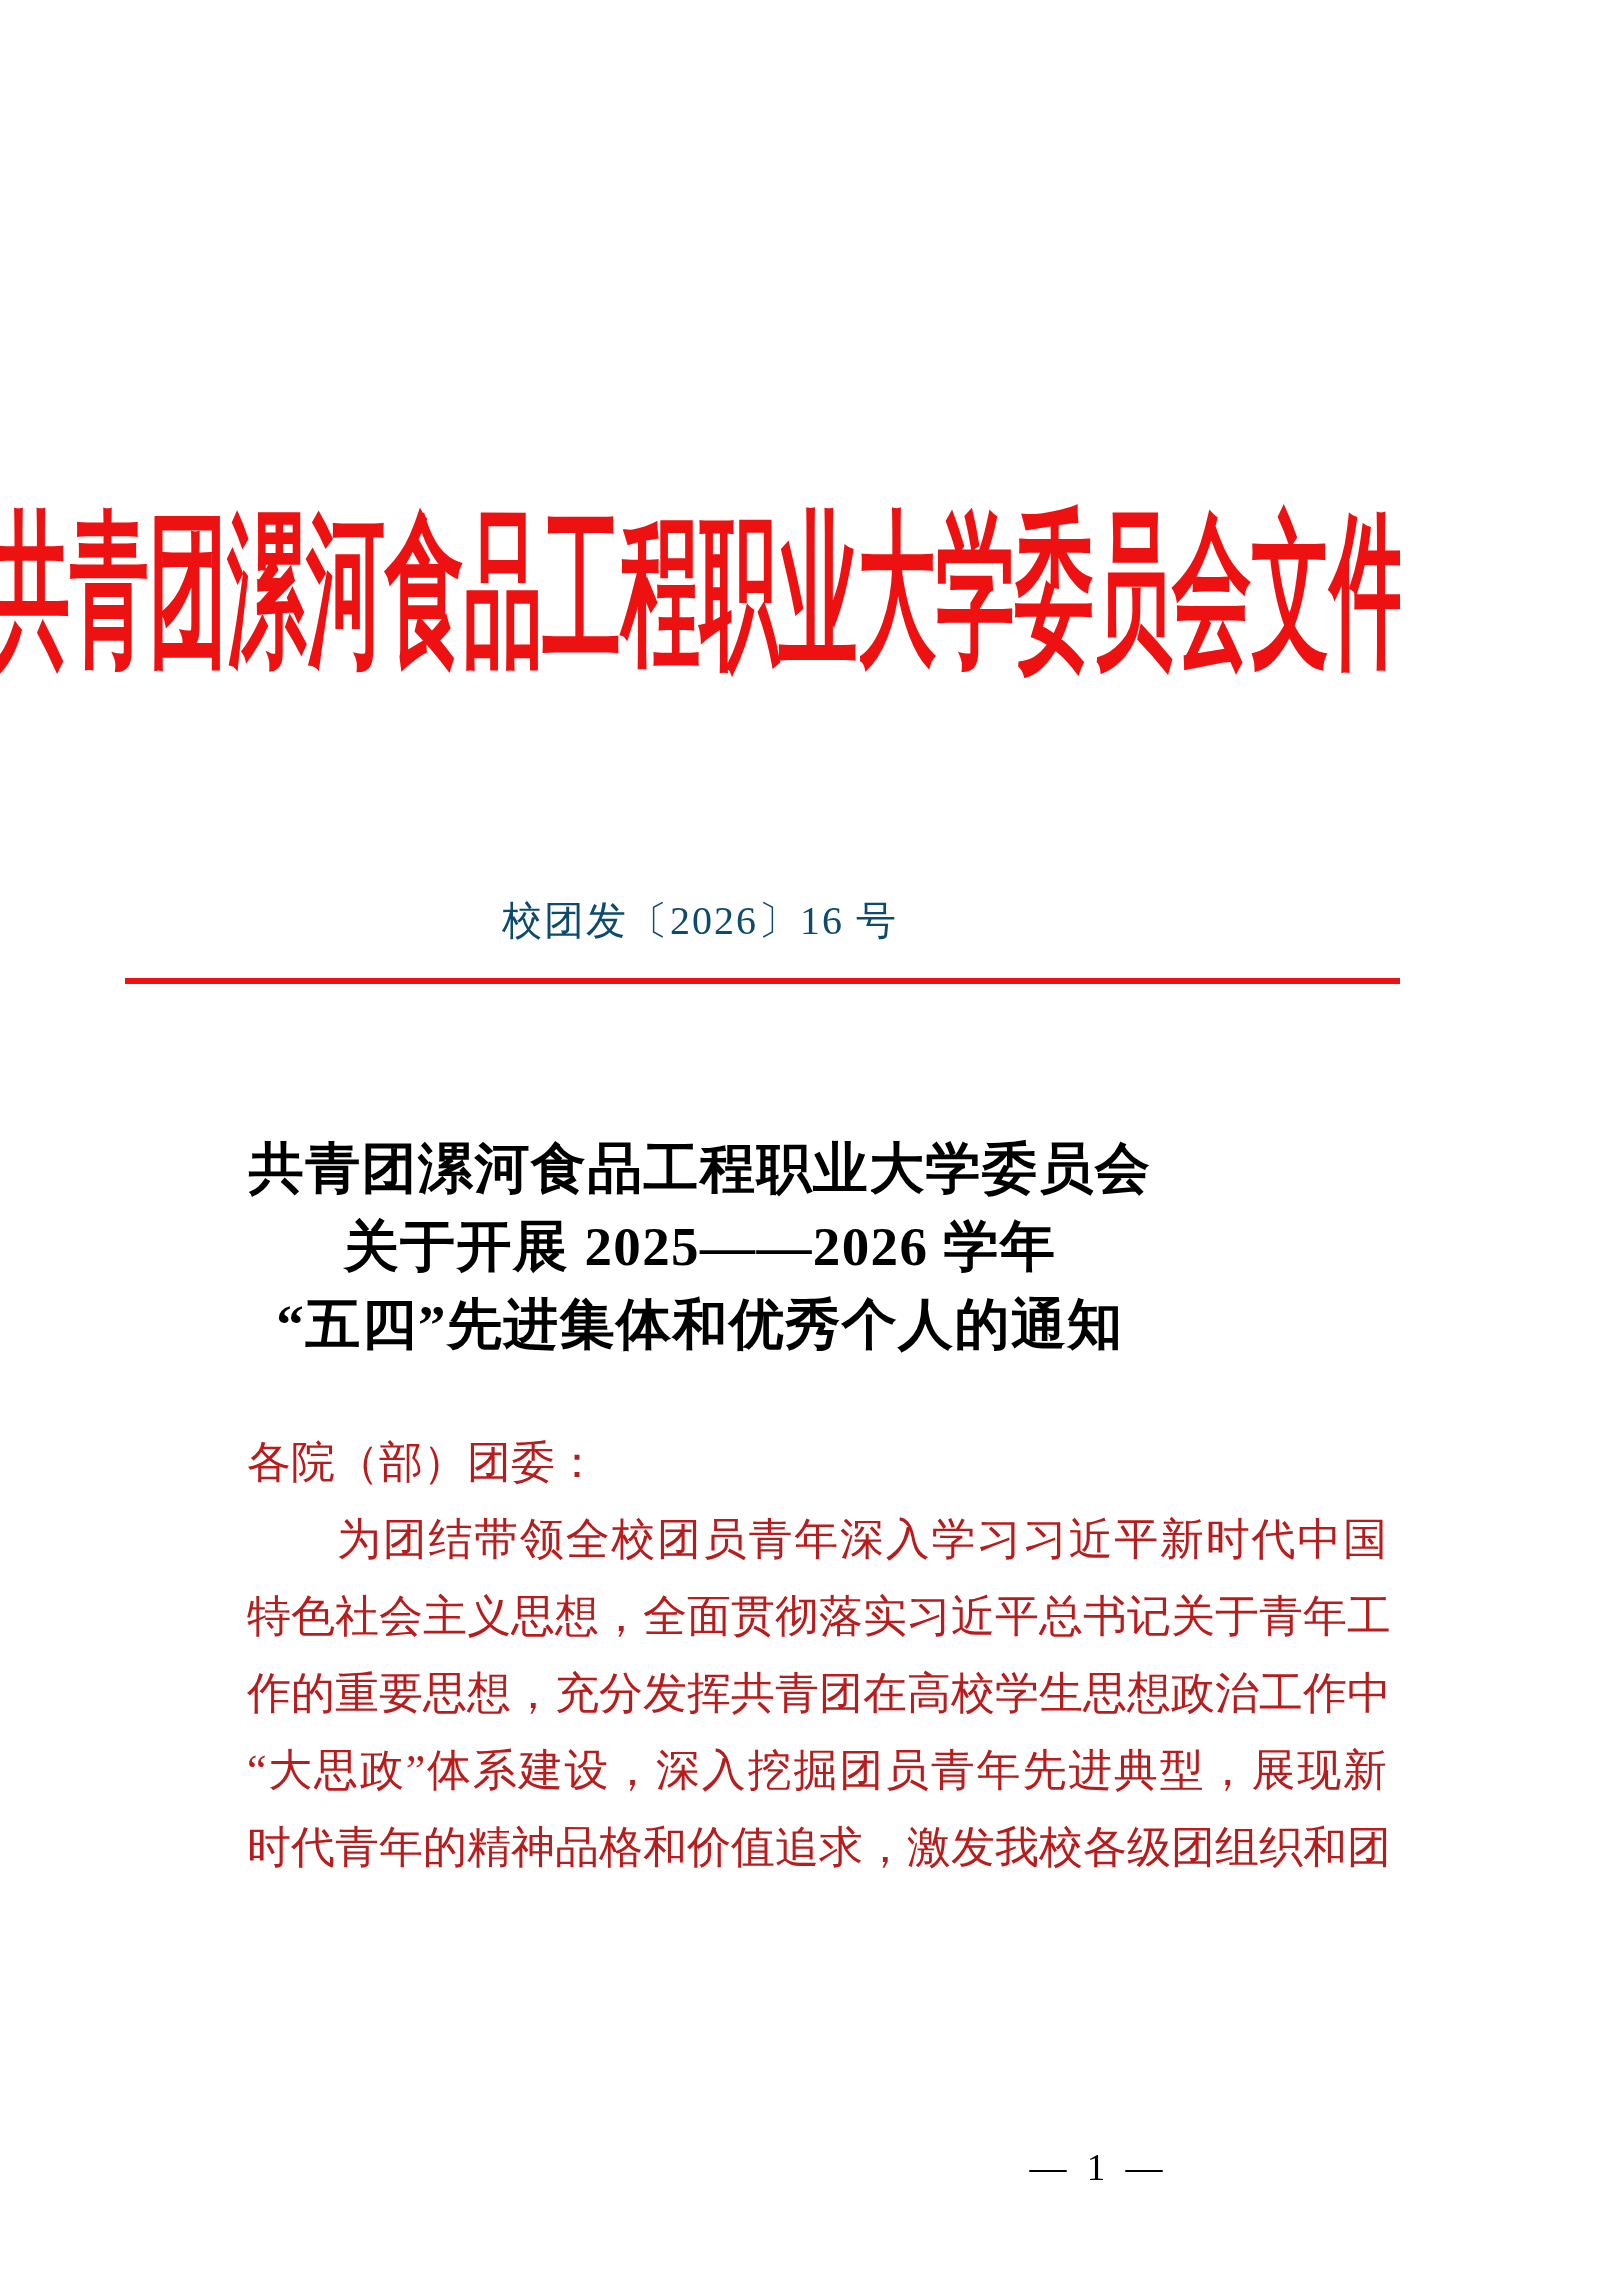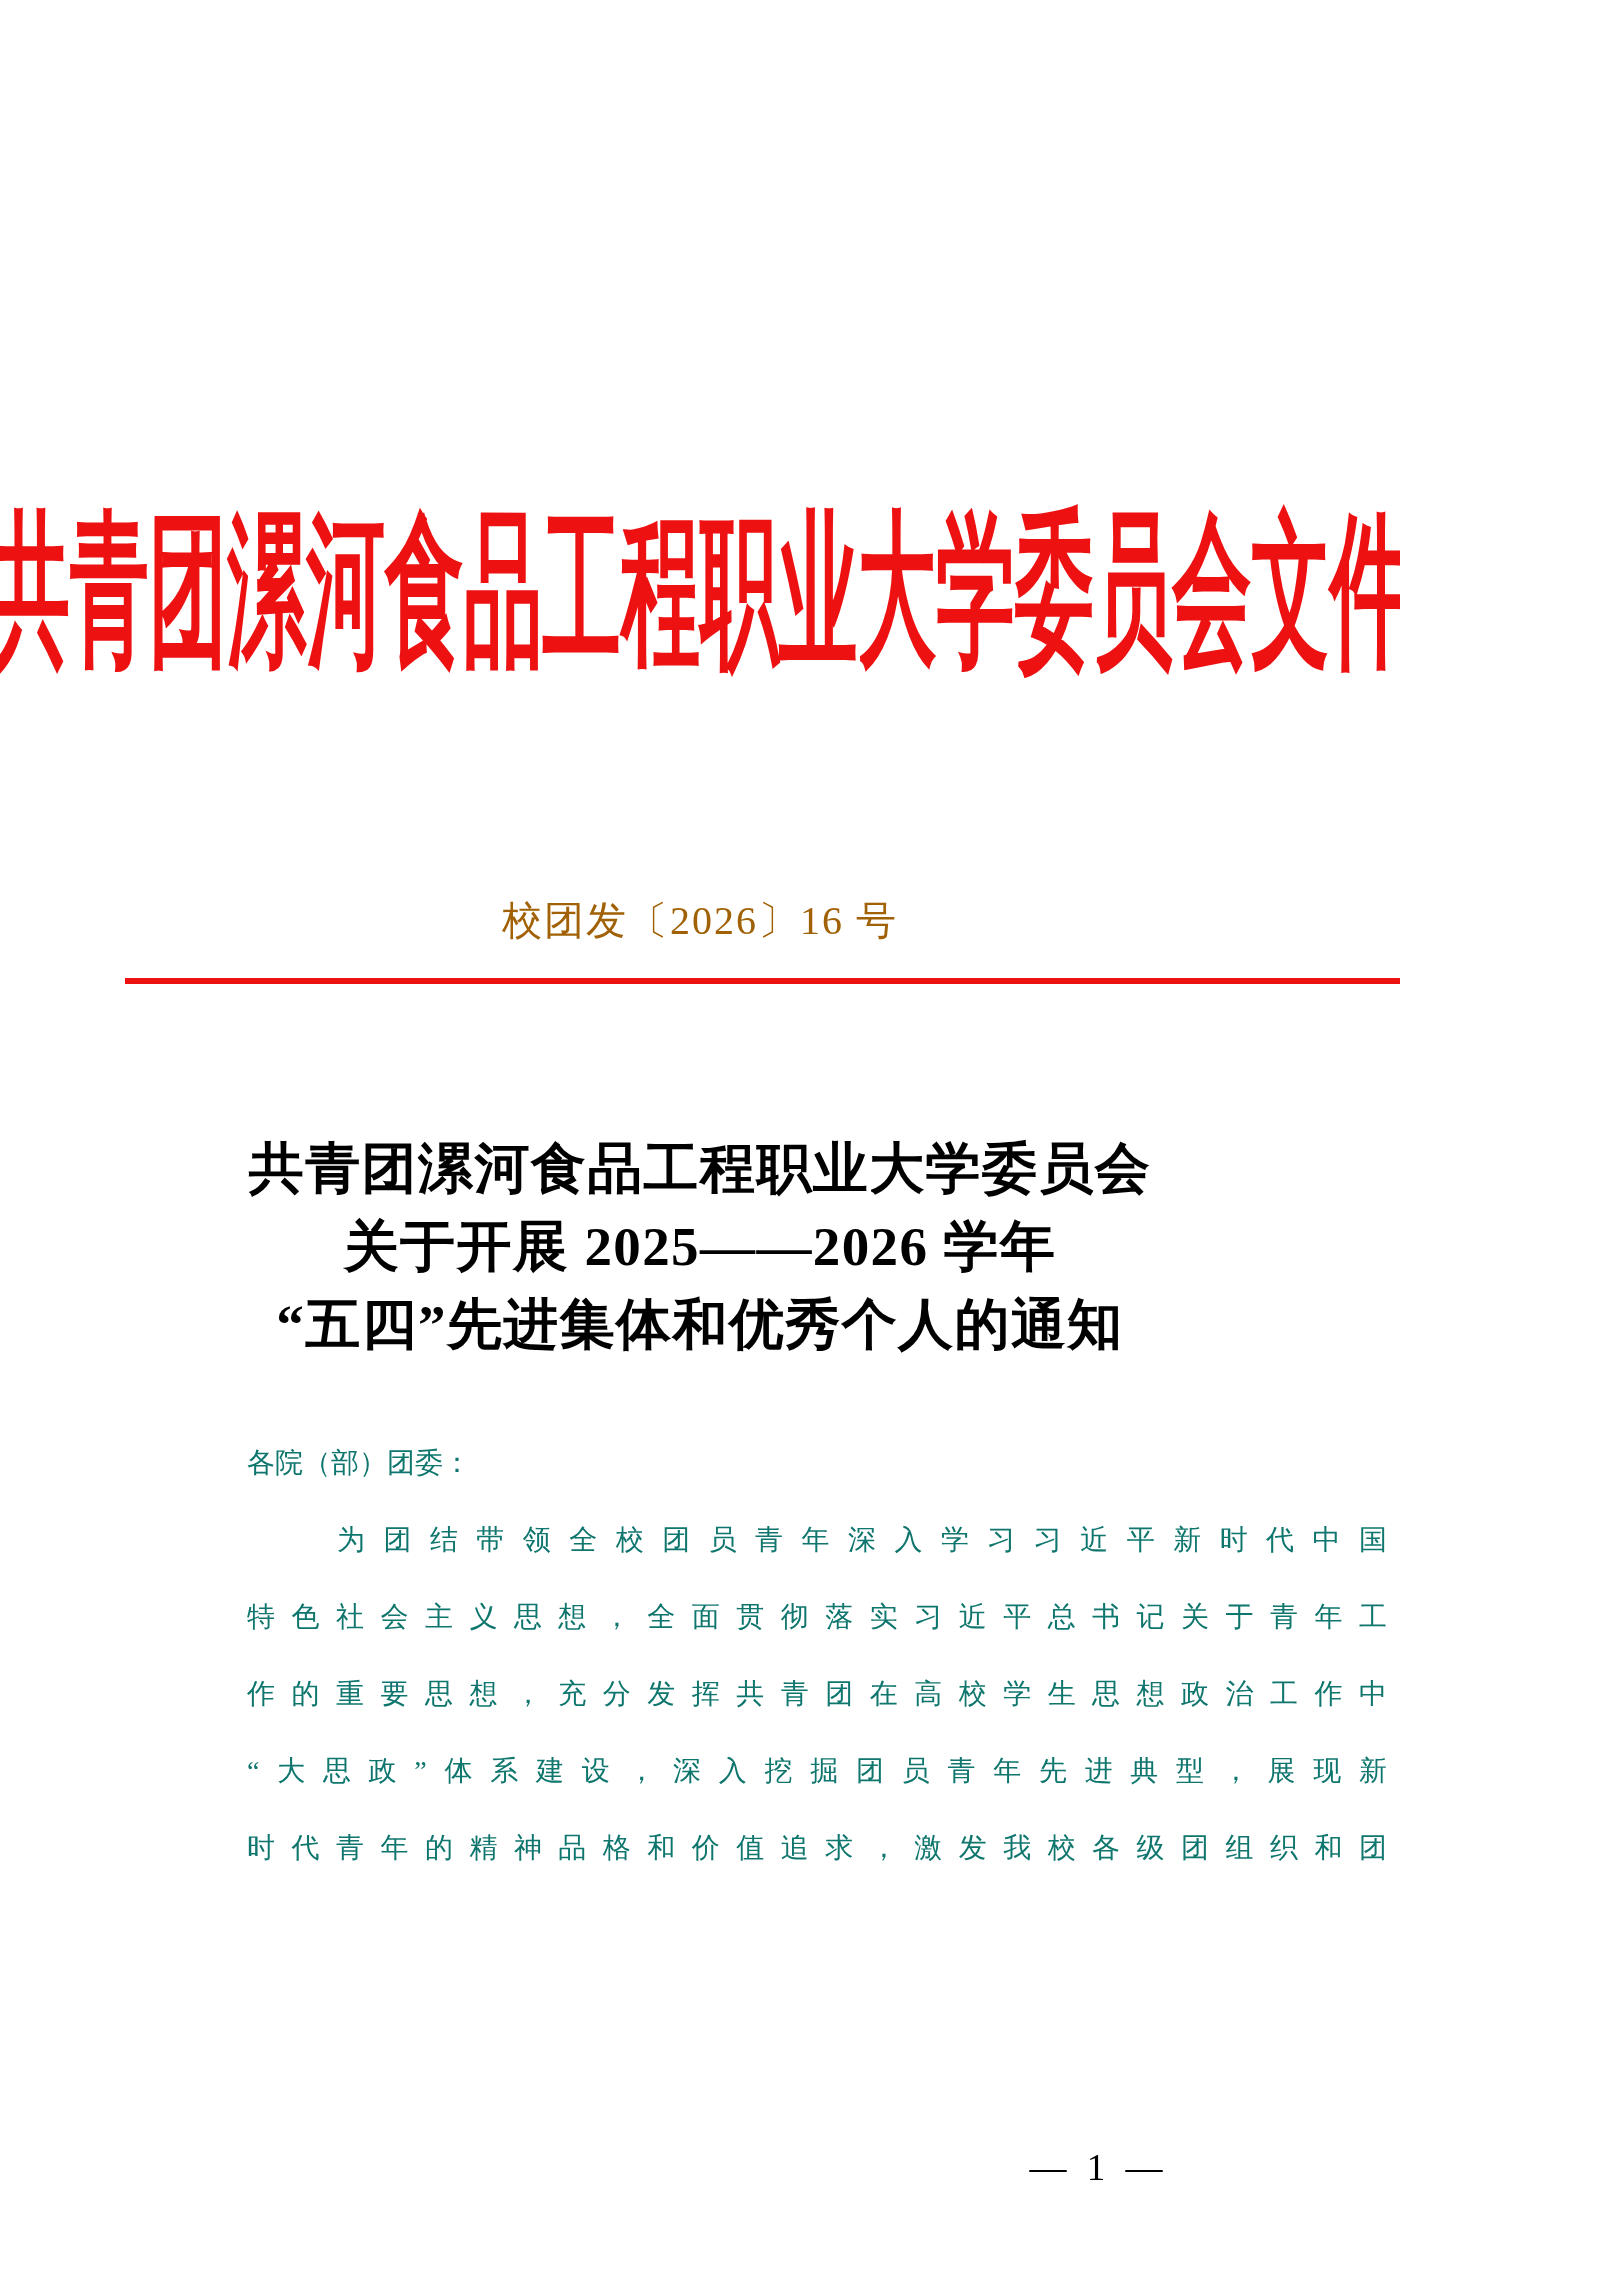--- a/index.html
+++ b/index.html
@@ -39,21 +39,21 @@
   
   .doc-number {
     position: absolute;
     top: 897px;
     left: 0;
     width: 100%;
     text-align: center;
     font-size: 40px;
     line-height: 48px;
     letter-spacing: 2px;
-    color: #a16207;
+    color: #0c4a6e;
   }
   
   .red-line {
     position: absolute;
     top: 978px;
     left: 125px;
     width: 1391px;
     height: 6.1px;
     background: #ee1111;
   }
@@ -70,23 +70,23 @@
     color: #000000;
     letter-spacing: 1.4px;
     margin-top: 17px;
   }
   
   .body-block {
     position: absolute;
     top: 1424px;
     left: 247px;
     width: 1140px;
-    font-size: 28px;
+    font-size: 44px;
     line-height: 77px;
-    color: #0f766e;
+    color: #b91c1c;
   }
   .body-line {
     height: 77px;
     text-align: justify;
     text-align-last: justify;
     text-justify: inter-character;
     white-space: nowrap;
   }
   .body-line.salutation {
     text-align: left;

